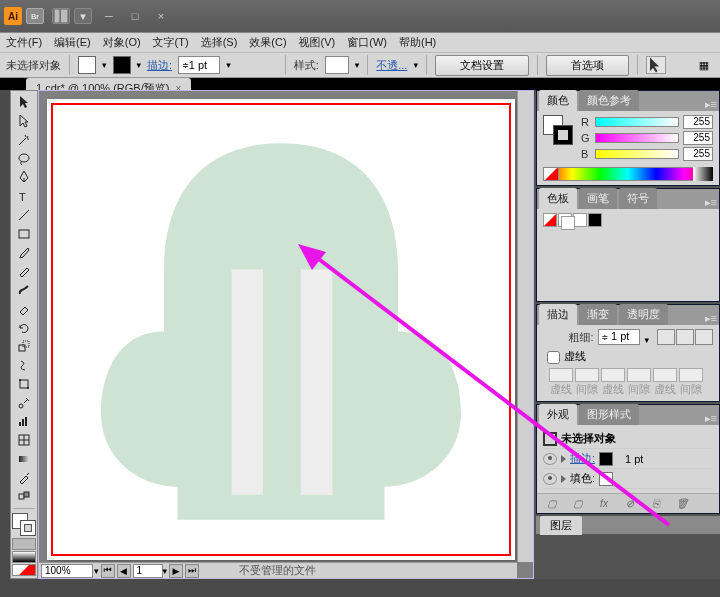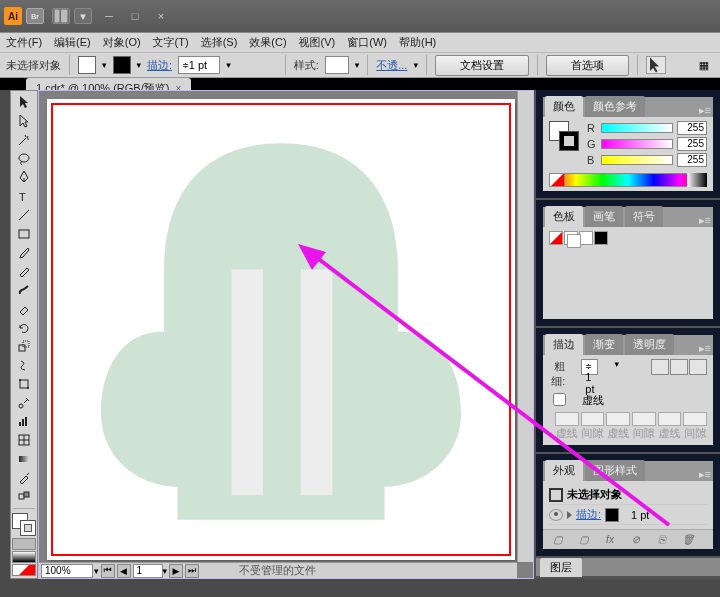--- a/index.html
+++ b/index.html
@@ -45,21 +45,21 @@
 .shape{position:absolute;top:30px;left:48px;right:48px;bottom:26px}
 .shape svg{width:100%;height:100%}
 .arrow{position:absolute;left:294px;top:240px;width:380px;height:290px;pointer-events:none;z-index:30}
 .scrollv{position:absolute;top:0;right:0;width:16px;bottom:16px;background:#d0d0d0;border-left:1px solid #999}
 .scrollh{position:absolute;left:0;right:16px;bottom:0;height:16px;background:#d0d0d0;border-top:1px solid #999;display:flex;align-items:center}
 .scrollh .zoom{width:52px;height:14px;border:1px solid #888;background:#fff;margin-left:2px;font-size:10px;padding-left:3px;display:flex;align-items:center}
 .scrollh .navbtn{width:14px;height:14px;background:#c4c4c4;border:1px solid #888;margin-left:2px;display:flex;align-items:center;justify-content:center;font-size:9px}
 .scrollh .pagenum{width:30px;height:14px;border:1px solid #888;background:#fff;font-size:10px;display:flex;align-items:center;padding-left:3px;margin-left:2px}
 .scrollh .status{margin-left:40px;color:#555;font-size:11px}
 .panelsright{width:186px;background:#535353;display:flex;flex-direction:column;gap:2px;padding-left:2px}
-.panel{background:#d6d6d6;border:7px solid #0f172a}
+.panel{background:#d6d6d6;border:1px solid #0f172a}
 .panel .tabs{height:20px;background:#9a9a9a;display:flex;align-items:flex-end}
 .panel .tabs .ptab{padding:3px 8px;background:#8a8a8a;color:#eee;font-size:11px;border-radius:2px 2px 0 0;margin-left:2px}
 .panel .tabs .ptab.active{background:#d6d6d6;color:#222}
 .panel .tabs .menu{margin-left:auto;width:16px;color:#ddd;display:flex;align-items:center;justify-content:center}
 .panel .body{padding:4px 6px}
 .colorpanel .swatchbig{width:30px;height:30px;position:relative;float:left;margin-right:8px}
 .colorpanel .swatchbig .f{position:absolute;top:0;left:0;width:20px;height:20px;background:#fff;border:1px solid #555}
 .colorpanel .swatchbig .s{position:absolute;bottom:0;right:0;width:20px;height:20px;background:#000;border:1px solid #555}
 .colorpanel .swatchbig .s::after{content:"";position:absolute;top:4px;left:4px;right:4px;bottom:4px;background:#d6d6d6}
 .colorpanel .sliders{margin-left:38px}
@@ -69,21 +69,21 @@
 .colorpanel .srow .bar.r{background:linear-gradient(to right,#0ff,#fff)}
 .colorpanel .srow .bar.g{background:linear-gradient(to right,#f0f,#fff)}
 .colorpanel .srow .bar.b{background:linear-gradient(to right,#ff0,#fff)}
 .colorpanel .srow .val{width:30px;height:14px;border:1px solid #888;background:#fff;text-align:right;padding-right:2px;font-size:10px}
 .colorpanel .spectrum{height:14px;margin-top:4px;background:linear-gradient(to right,red,yellow,lime,cyan,blue,magenta,red);border:1px solid #888;position:relative}
 .colorpanel .spectrum::before{content:"";position:absolute;left:-1px;top:-1px;bottom:-1px;width:14px;background:linear-gradient(135deg,#fff 48%,red 52%);border:1px solid #888}
 .colorpanel .spectrum::after{content:"";position:absolute;right:-1px;top:-1px;bottom:-1px;width:20px;background:linear-gradient(to right,#fff,#000)}
 .swatchpanel .body{min-height:92px}
 .swatchpanel .swatches{display:flex;gap:1px;flex-wrap:wrap}
 .swatchpanel .swatches div{width:14px;height:14px;border:1px solid #999}
-.strokepanel .body .row{display:flex;align-items:flex-start;gap:16px;margin-bottom:4px}
+.strokepanel .body .row{display:flex;align-items:flex-end;gap:4px;margin-bottom:4px}
 .strokepanel .body .row .lab{width:52px;text-align:right;color:#333}
 .strokepanel .body .row .field{width:44px;height:16px;border:1px solid #888;background:#fff;padding-left:3px;font-size:10px}
 .strokepanel .body .row .btns{display:flex;gap:1px}
 .strokepanel .body .row .btns div{width:18px;height:16px;border:1px solid #888;background:#e4e4e4}
 .strokepanel .body .row .disabled{color:#999}
 .strokepanel .dashlabels{display:flex;gap:2px;font-size:9px;color:#999;padding-left:6px}
 .strokepanel .dashlabels span{width:24px;text-align:center}
 .strokepanel .dashfields{display:flex;gap:2px;padding-left:6px}
 .strokepanel .dashfields div{width:24px;height:14px;border:1px solid #aaa;background:#eee}
 .appearpanel .body .arow{display:flex;align-items:center;gap:4px;padding:2px 0;border-bottom:1px solid #ccc}
@@ -456,20 +456,26 @@
             <div style="width:14px;height:14px;border:2px solid #333"></div>
             <span>未选择对象</span>
           </div>
         <div class="arow">
             <div class="eye"></div>
             <div class="tri"></div>
             <span class="lnk">描边:</span>
             <div class="sq" style="background:#000"></div>
             <span style="margin-left:8px">1 pt</span>
           </div>
+        <div class="arow">
+            <div class="eye"></div>
+            <div class="tri"></div>
+            <span>填色:</span>
+            <div class="sq" style="background:#fff"></div>
+          </div>
       </div>
       <div class="footer">
         <div>▢</div>
         <div>▢</div>
         <div>fx</div>
         <div>⊘</div>
         <div>⎘</div>
         <div>🗑</div>
       </div>
     </div>

